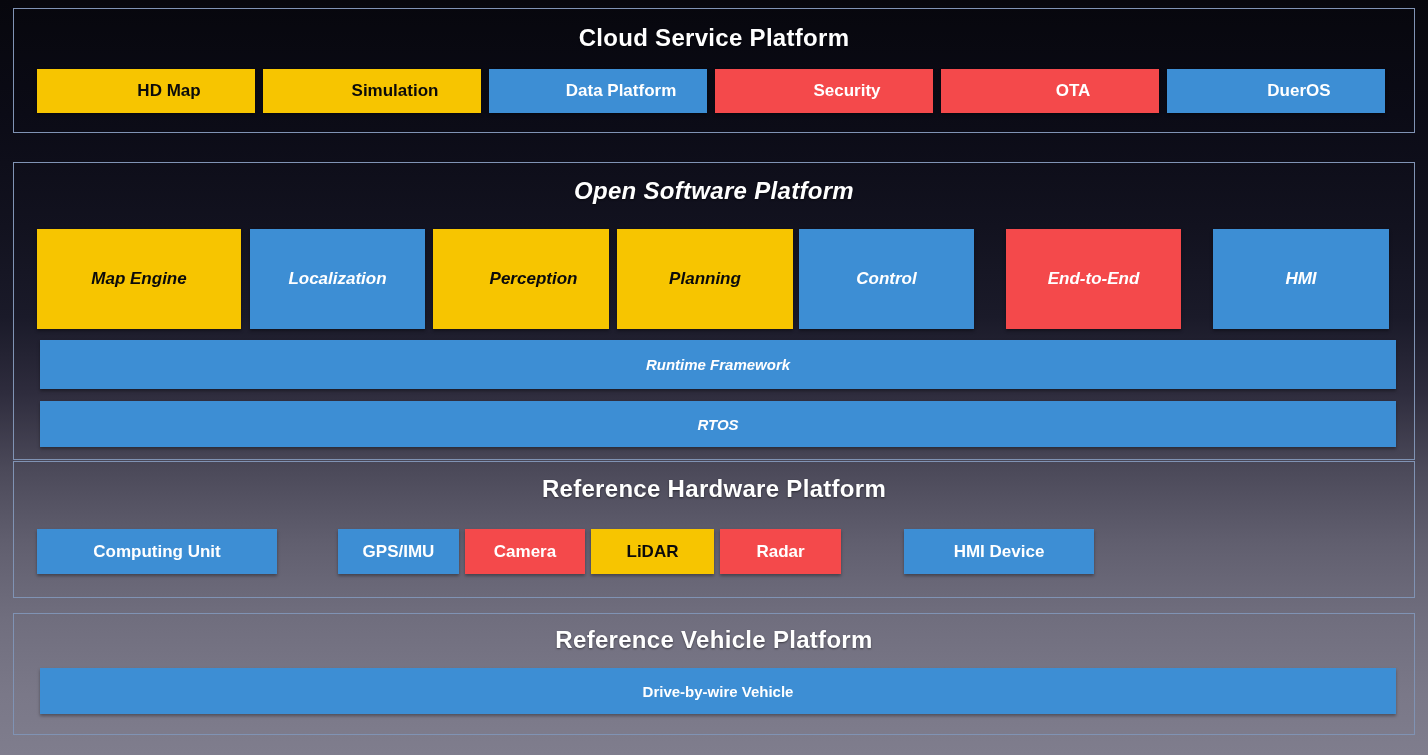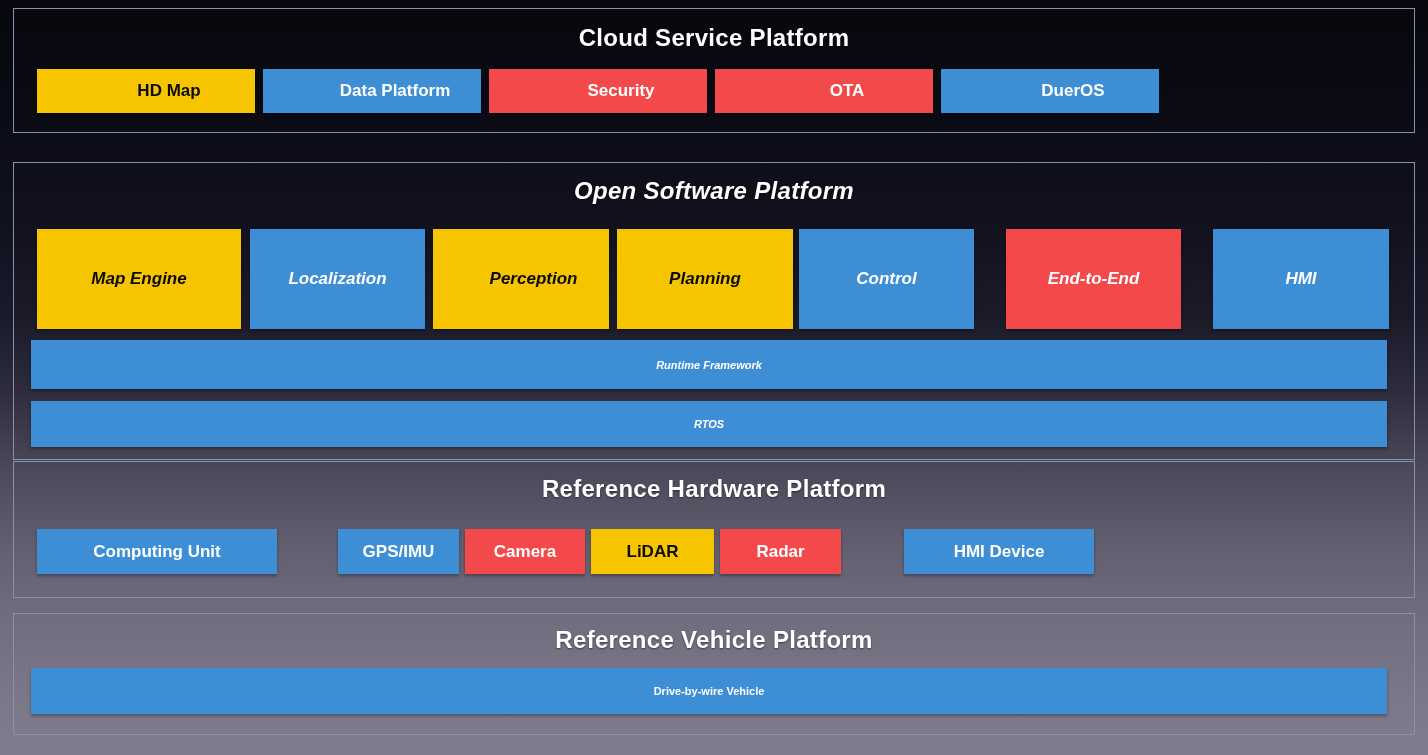--- a/index.html
+++ b/index.html
@@ -25,23 +25,23 @@
     text-shadow:0 1px 2px rgba(0,0,0,0.5);
   }
   .row{display:flex;padding-left:23px;align-items:stretch;}
   .box{
     display:flex;align-items:center;justify-content:center;
     font-weight:bold;font-size:17px;box-sizing:border-box;
     box-shadow:0 2px 3px rgba(0,0,0,0.35);
     text-align:center;
   }
   .bar{
-    margin-left:17px;width:1356px;box-sizing:border-box;
+    margin-left:26px;width:1356px;box-sizing:border-box;
     display:flex;align-items:center;justify-content:center;
-    font-weight:bold;font-size:11px;
+    font-weight:bold;font-size:15px;
     box-shadow:0 2px 3px rgba(0,0,0,0.35);
   }
   .c-yellow{background:var(--yellow);color:#0B0B0B;}
   .c-blue{background:var(--blue);color:#FFFFFF;}
   .c-red{background:var(--red);color:#FFFFFF;}
 
   
   #sec-cloud{top:8px;height:125px;}
   #sec-cloud .section-title{margin-top:14px;}
   #sec-cloud .row{margin-top:16px;}
@@ -81,20 +81,21 @@
   #sec-vehicle .section-title{margin-top:11px;}
   #bar-vehicle{margin-top:13px;height:46px;}
 </style>
 </head>
 <body>
 
 <div class="section" id="sec-cloud">
   <div class="section-title">Cloud Service Platform</div>
   <div class="row">
     <div class="box c-yellow">HD Map</div>
+    <div class="box c-yellow">Simulation</div>
     <div class="box c-blue">Data Platform</div>
     <div class="box c-red">Security</div>
     <div class="box c-red">OTA</div>
     <div class="box c-blue">DuerOS</div>
   </div>
 </div>
 
 <div class="section" id="sec-software">
   <div class="section-title">Open Software Platform</div>
   <div class="row">

